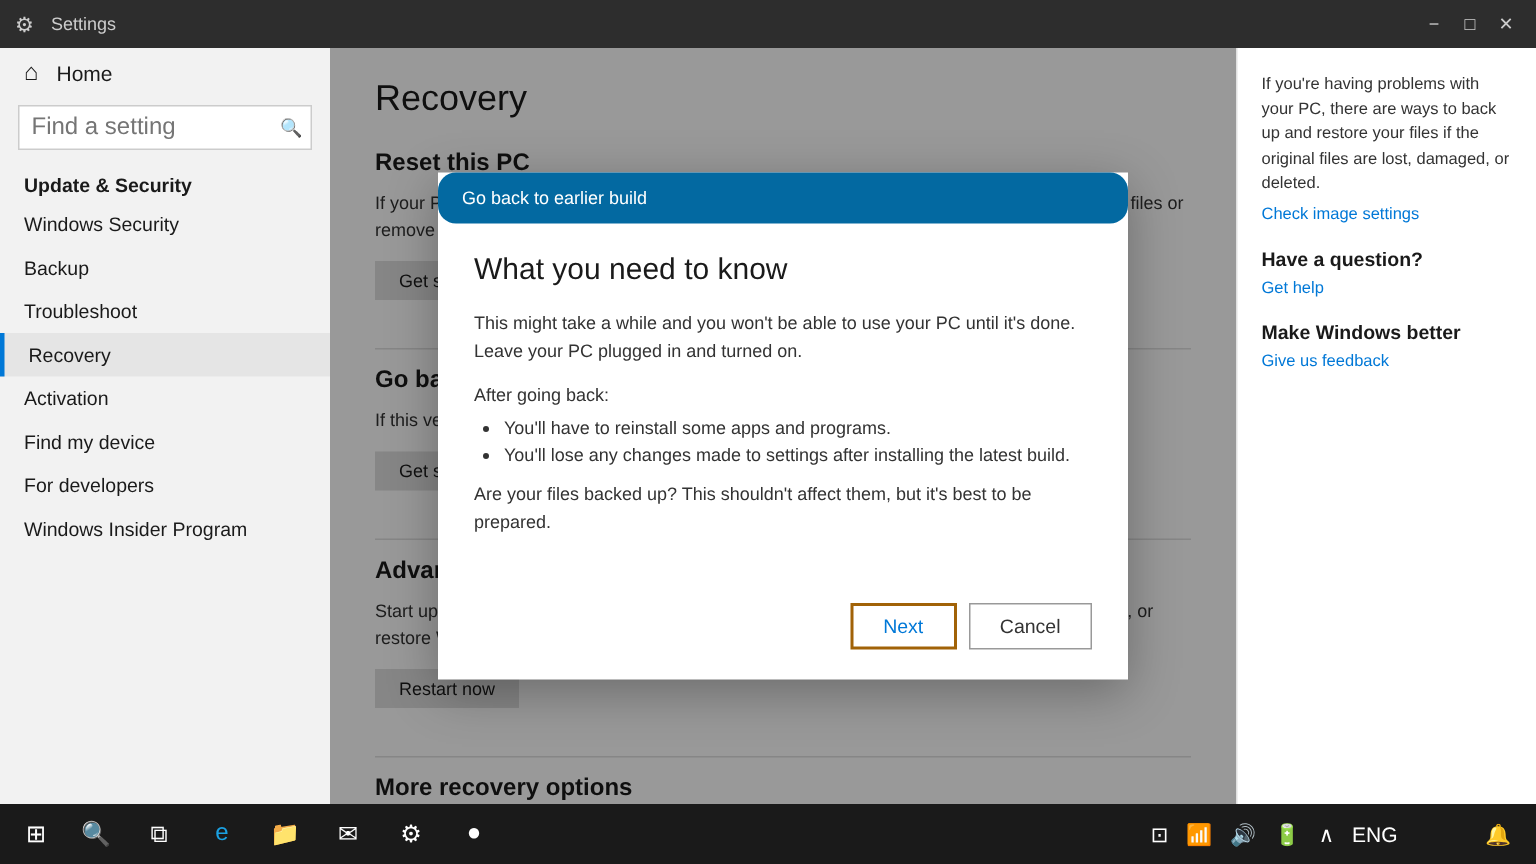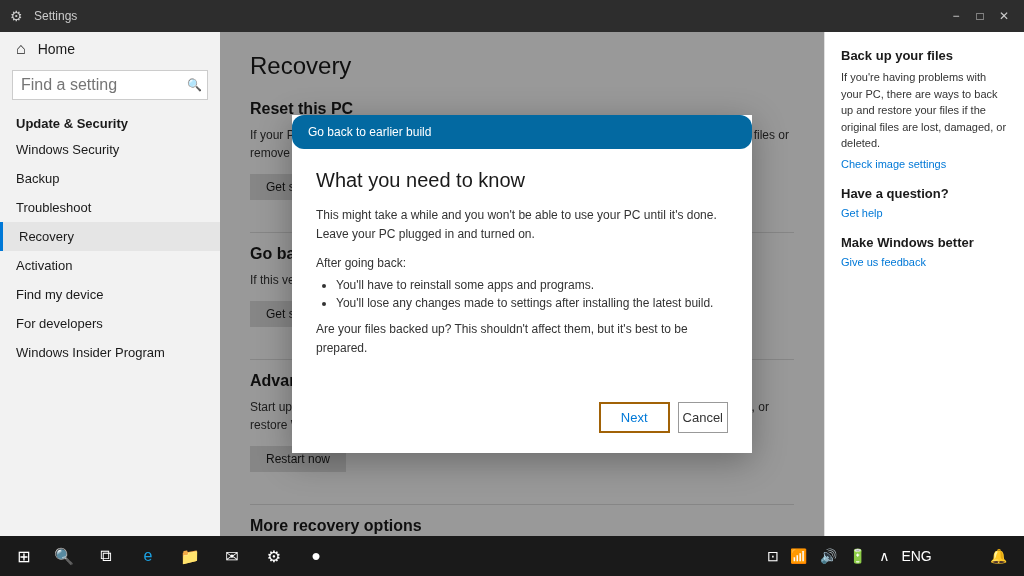--- a/index.html
+++ b/index.html
@@ -316,21 +316,21 @@
       border: 2px solid #a16207;
       color: #0078d7;
       padding: 6px 20px;
       font-size: 13px;
       cursor: pointer;
     }
     .modal-btn-secondary {
       background: transparent;
       border: 1px solid #999;
       color: #333;
-      padding: 6px 4px;
+      padding: 6px 20px;
       font-size: 13px;
       cursor: pointer;
     }
   </style>
 </head>
 <body>
 
 <div class="title-bar">
   <span class="title-bar-icon">⚙</span>
   <span class="title-bar-text">Settings</span>
@@ -427,21 +427,20 @@
         </div>
         <div class="modal-footer">
           <button class="modal-btn-primary">Next</button>
           <button class="modal-btn-secondary">Cancel</button>
         </div>
       </div>
     </div>
   </div>
 
   <div class="right-sidebar">
-    <div class="right-section-title">Back up your files</div>
     <p class="right-section-text">If you're having problems with your PC, <span>there</span> are ways to back up and restore your files if the original files are lost, damaged, or deleted.</p>
     <a class="right-link">Check image settings</a>
 
     <div class="right-section-title">Have a question?</div>
     <a class="right-link">Get help</a>
 
     <div class="right-section-title">Make Windows better</div>
     <a class="right-link">Give us feedback</a>
   </div>
 

